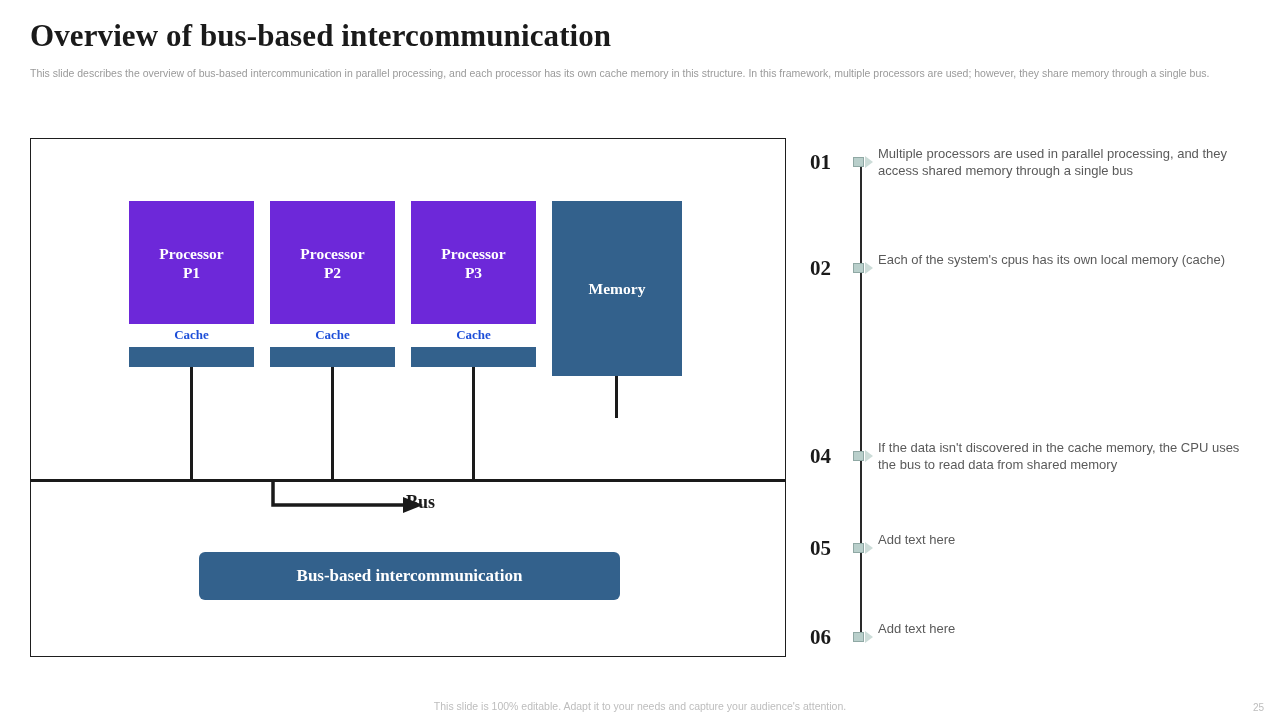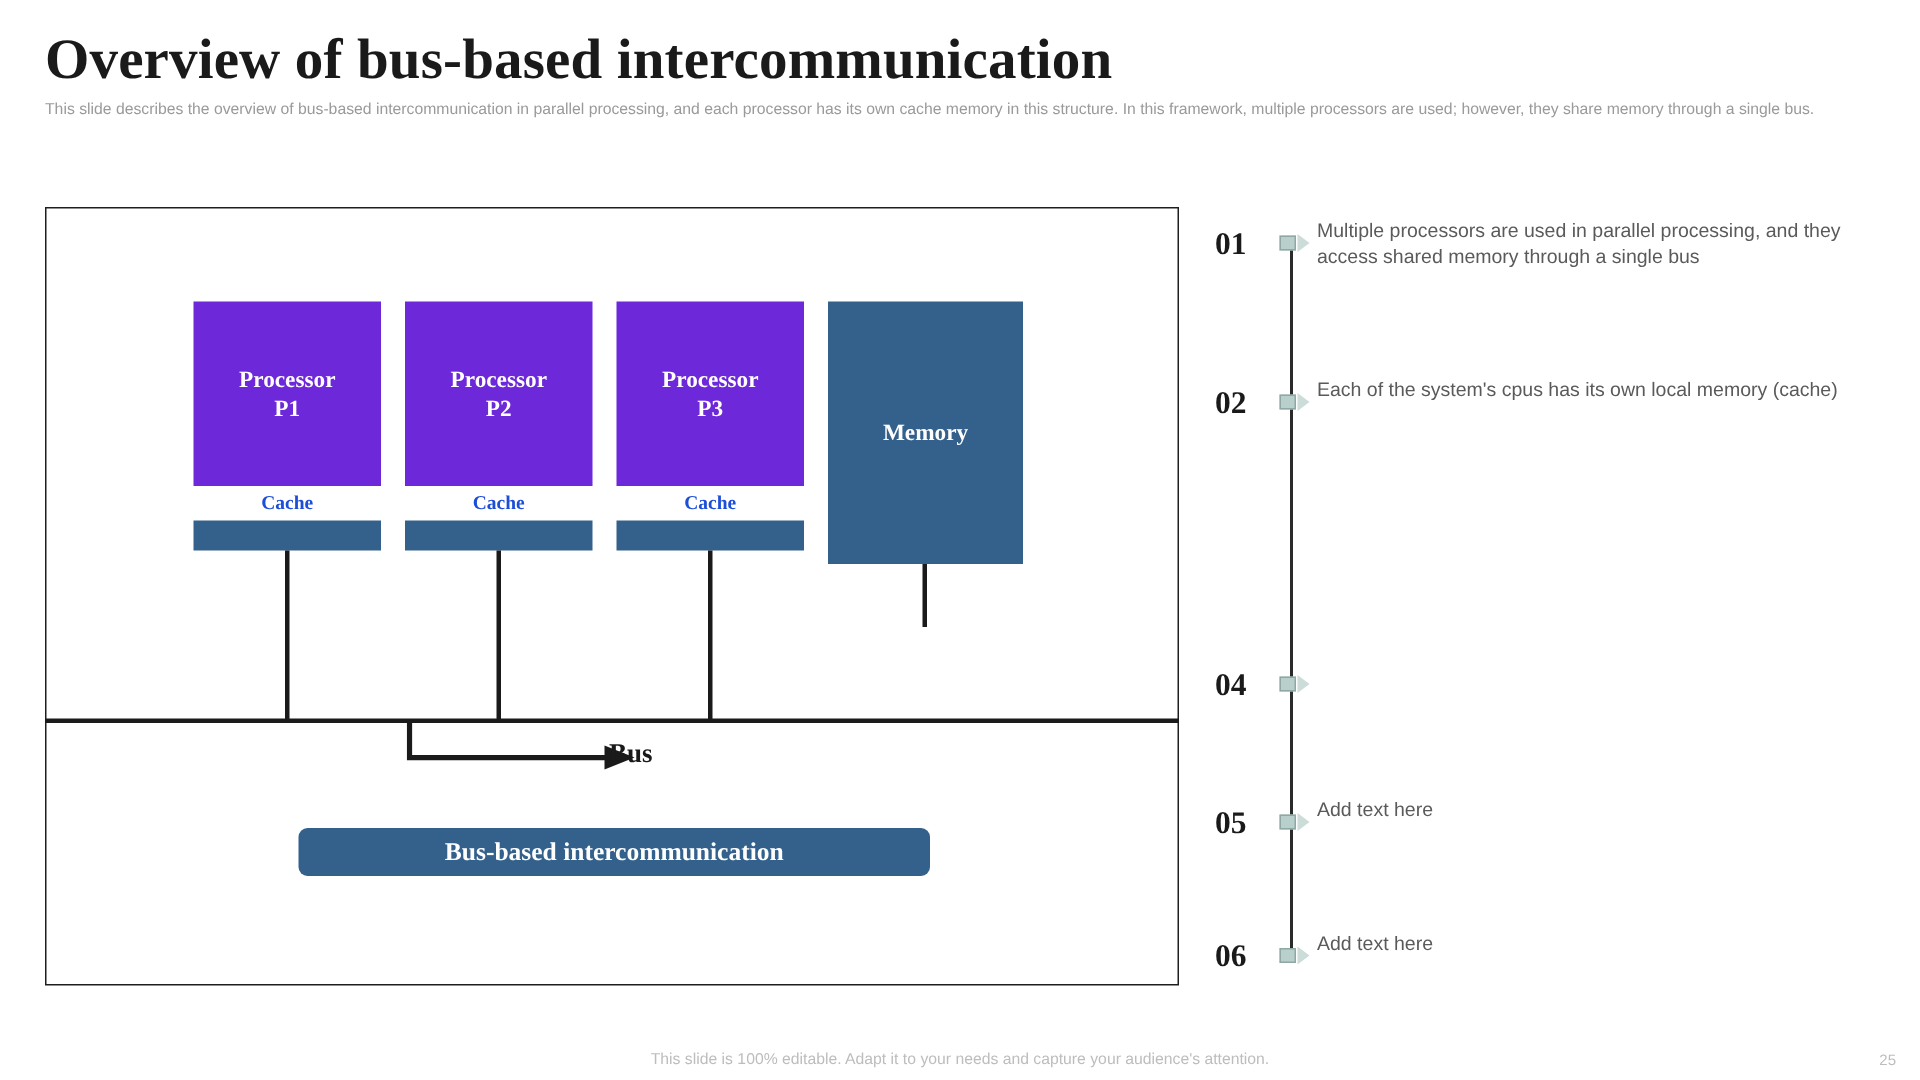--- a/index.html
+++ b/index.html
@@ -15,21 +15,21 @@
     position: relative;
   }
 
   
   #slide-title {
     position: absolute;
     left: 30px;
     top: 18px;
     font-family: "Liberation Serif", serif;
     font-weight: bold;
-    font-size: 38px;
+    font-size: 31px;
     color: #1a1a1a;
     letter-spacing: 0.1px;
     white-space: nowrap;
   }
   #slide-subtitle {
     position: absolute;
     left: 30px;
     top: 66px;
     width: 1195px;
     font-size: 10.5px;
@@ -148,21 +148,21 @@
     font-weight: bold;
     font-size: 18px;
     color: #1a1a1a;
   }
 
   #caption-pill {
     position: absolute;
     left: 168px;
     top: 413px;
     width: 421px;
-    height: 32px;
+    height: 48px;
     background: #33618c;
     border-radius: 6px;
     color: #ffffff;
     font-family: "Liberation Serif", serif;
     font-weight: bold;
     font-size: 17px;
     display: flex;
     align-items: center;
     justify-content: center;
     box-sizing: border-box;
@@ -339,20 +339,21 @@
     <div class="tl-text">Each of the system's cpus has its own local memory (cache)</div>
   </div>
 
 
   <div class="tl-item" style="top:294px;">
     <div class="tl-number">04</div>
     <div class="tl-marker">
         <div class="sq"></div>
         <div class="tri"></div>
       </div>
+    <div class="tl-text">If the data isn't discovered in the cache memory, the CPU uses the bus to read data from shared memory</div>
   </div>
 
   <div class="tl-item" style="top:386px;">
     <div class="tl-number">05</div>
     <div class="tl-marker">
         <div class="sq"></div>
         <div class="tri"></div>
       </div>
     <div class="tl-text">Add text here</div>
   </div>

